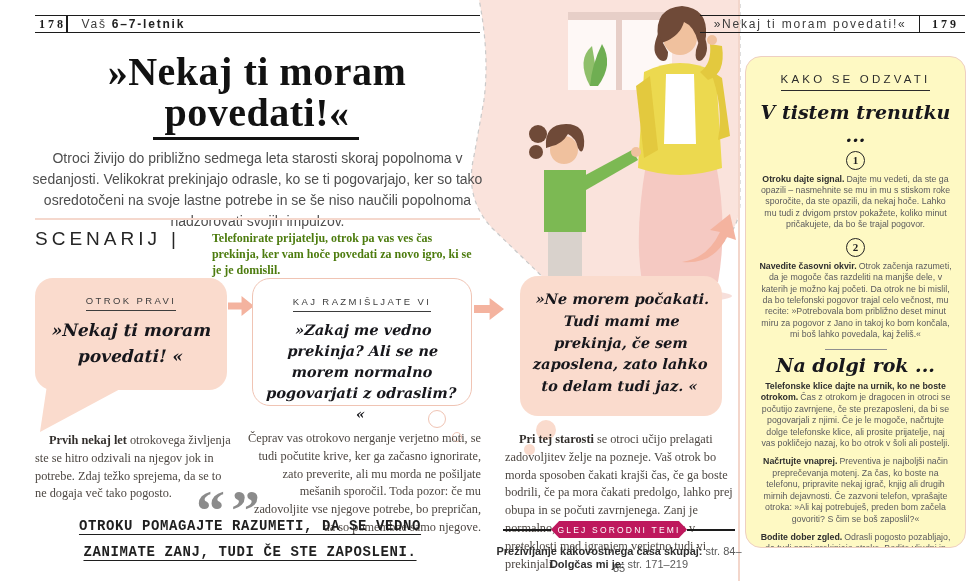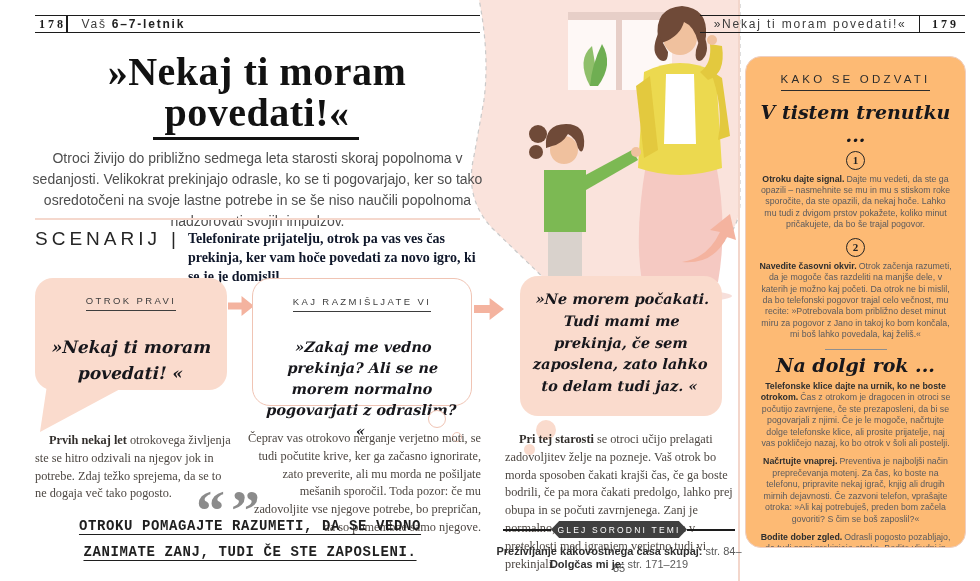--- a/index.html
+++ b/index.html
@@ -21,28 +21,28 @@
          color:#121212;text-align:center;letter-spacing:.5px;}
   .title-underline{height:3px;background:#121212;}
   .intro{font-size:14px;line-height:1.5;color:#4e4e4e;text-align:center;}
 
   .pink-rule{height:2px;background:#f5d8cd;}
 
   
   .scenario{display:flex;align-items:flex-start;}
   .scenario-label{font-size:19px;letter-spacing:4px;color:#262626;font-weight:400;white-space:nowrap;}
   .scenario-sep{font-size:19px;color:#262626;margin:0 12px 0 10px;font-weight:300;}
-  .scenario-text{font-family:"Liberation Serif",serif;font-weight:700;font-size:14px;line-height:1.35;color:#0f172a;width:330px;padding-top:2px;}
+  .scenario-text{font-family:"Liberation Serif",serif;font-weight:700;font-size:12px;line-height:1.35;color:#4d7c0f;width:330px;padding-top:2px;margin-left:24px;}
 
   
   .bubble{border-radius:18px;padding:12px 10px 8px;text-align:center;}
   .bubble.pink{background:#fadbcd;}
   .bubble.white{background:#ffffff;border:1.5px solid #f0c4b4;}
   .bubble-head{font-size:9.5px;letter-spacing:2.4px;color:#3d3d3d;display:inline-block;
-               padding-bottom:4px;border-bottom:1.5px solid #3d3d3d;margin-bottom:24px;}
+               padding-bottom:4px;border-bottom:1.5px solid #3d3d3d;margin-bottom:7px;}
   .script{font-family:"DejaVu Serif",serif;font-style:italic;font-weight:700;color:#17171c;}
   .bubble-text{font-size:15.5px;line-height:1.5;transform:skewX(-2deg);}
   .tail-tri{background:#fadbcd;clip-path:polygon(8% 0,100% 0,0 100%);}
   .dot{border-radius:50%;}
   .dot.pinkfill{background:#fadbcd;}
   .dot.whitefill{background:#fff;border:1.5px solid #f0c4b4;}
 
   .arrow-right{background:#f4b39f;
       clip-path:polygon(0 32%,52% 32%,52% 0,100% 50%,52% 100%,52% 68%,0 68%);}
 
@@ -52,28 +52,28 @@
   .indent{text-indent:14px;}
 
   
   .quote-marks{font-family:"Liberation Serif",serif;font-weight:700;font-size:58px;color:#8b8b8b;
                line-height:.5;letter-spacing:6px;}
   .quote-text{font-size:14px;font-weight:700;letter-spacing:.6px;color:#1f1f1f;text-align:center;
               line-height:1.85;text-decoration:underline;text-underline-offset:4px;font-family:Liberation Mono, monospace;}
 
   
   .seealso-line{height:2px;background:#1c1c1c;}
-  .seealso-badge{background:#404040;color:#fff;font-size:8.5px;letter-spacing:2.2px;
+  .seealso-badge{background:#be185d;color:#fff;font-size:8.5px;letter-spacing:2.2px;
                  display:flex;align-items:center;justify-content:center;height:17px;
                  clip-path:polygon(6% 0,94% 0,100% 50%,94% 100%,6% 100%,0 50%);}
   .seealso-item{font-size:11px;line-height:1.5;color:#5a5a5a;text-align:center;}
   .seealso-item .lbl{font-weight:700;color:#2e2e2e;margin-right:3px;}
 
   
-  .panel{border:1.5px solid #eecfc2;border-radius:16px;background:#fdba74;padding:12px 13px;
+  .panel{border:1.5px solid #eecfc2;border-radius:16px;background:#fef9c3;padding:12px 13px;
          text-align:center;overflow:hidden;}
   .panel-title{font-size:11.5px;letter-spacing:3.2px;color:#2c2c2c;display:inline-block;
                padding-bottom:5px;border-bottom:1.5px solid #2c2c2c;margin-bottom:6px;}
   .panel-script{font-size:19px;line-height:1.2;margin:4px 0 4px;}
   .numcircle{width:19px;height:19px;border:1.6px solid #232323;border-radius:50%;margin:3px auto 4px;
              display:flex;align-items:center;justify-content:center;
              font-family:"Liberation Serif",serif;font-weight:700;font-size:11px;color:#232323;}
   .panel p{margin:0 0 7px;font-size:8.8px;line-height:1.3;color:#5b5b5e;}
   .panel p .lead{font-weight:700;color:#2f2f2f;margin-right:2px;}
   .panel-divider{width:62px;height:1.5px;background:#8f8f8f;margin:8px auto 2px;}

